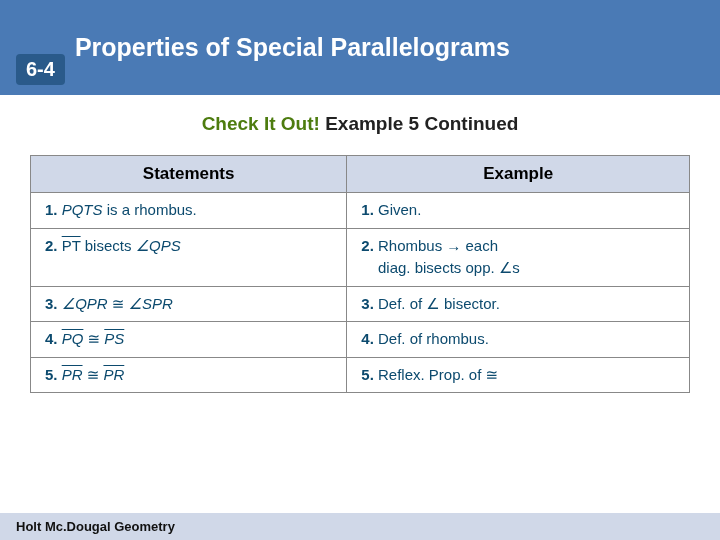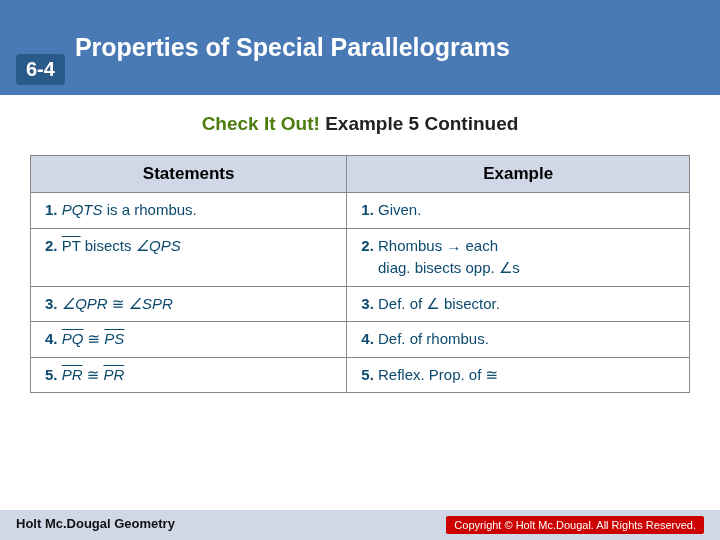--- a/index.html
+++ b/index.html
@@ -154,14 +154,13 @@
         <tr>
           <td class="stmt"><b>5.</b> <span style="text-decoration:overline; font-style:italic;">PR</span> ≅ <span style="text-decoration:overline; font-style:italic;">PR</span></td>
           <td class="rsn"><b>5.</b> Reflex. Prop. of ≅</td>
         </tr>
       </tbody>
   </table>
 </div>
 
 <div class="footer">
   <span class="footer-left">Holt Mc.Dougal Geometry</span>
-  <span class="footer-right">Copyright © Holt Mc.Dougal. All Rights Reserved.</span>
 </div>
 
 </body></html>

